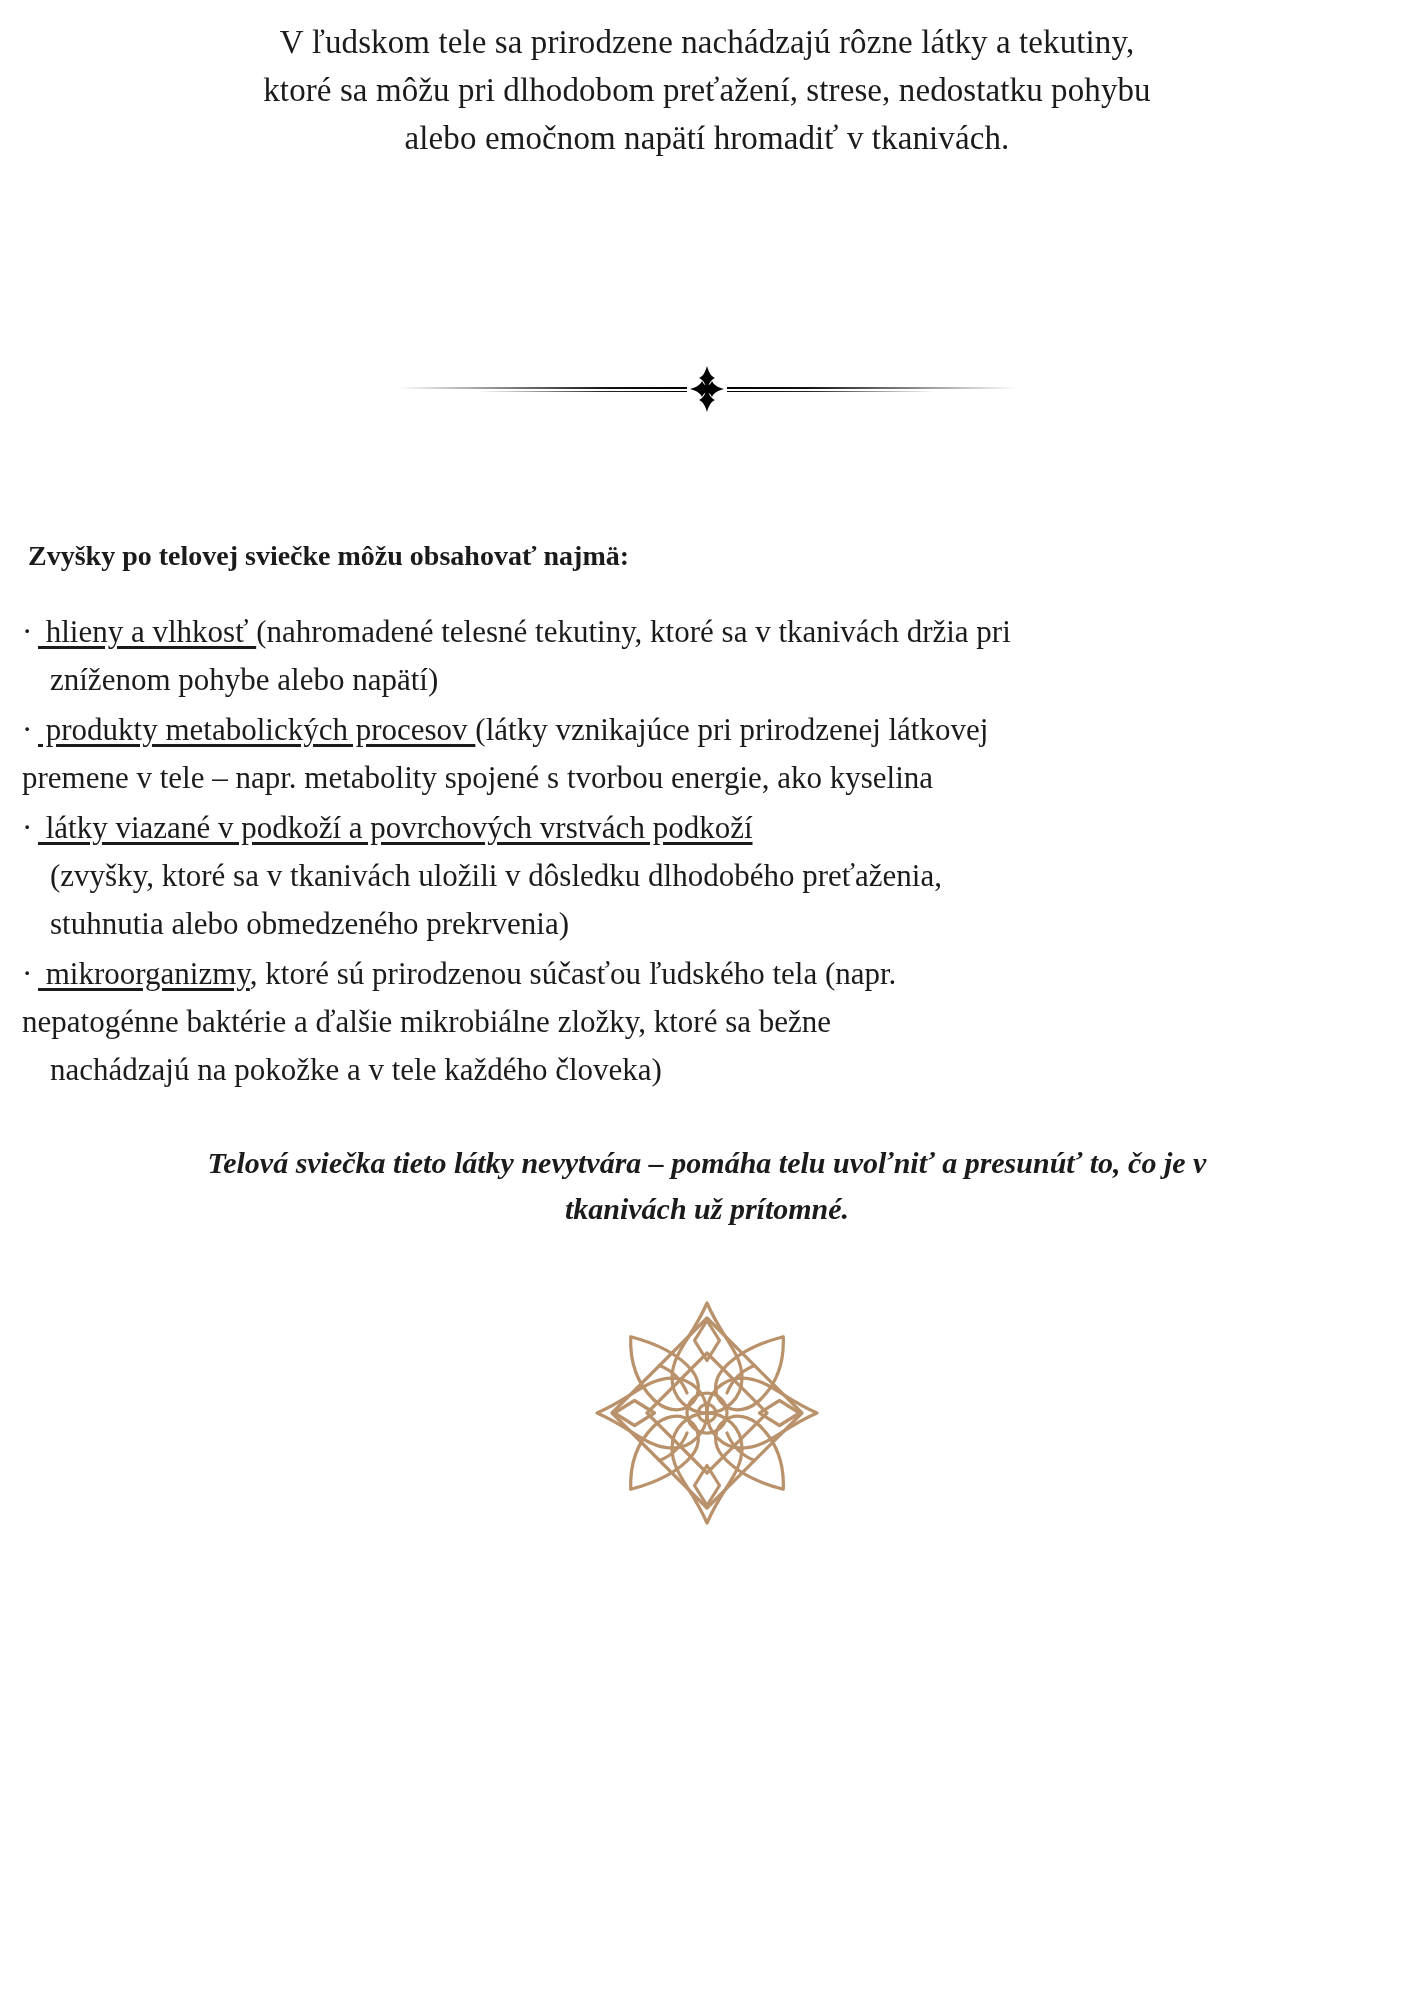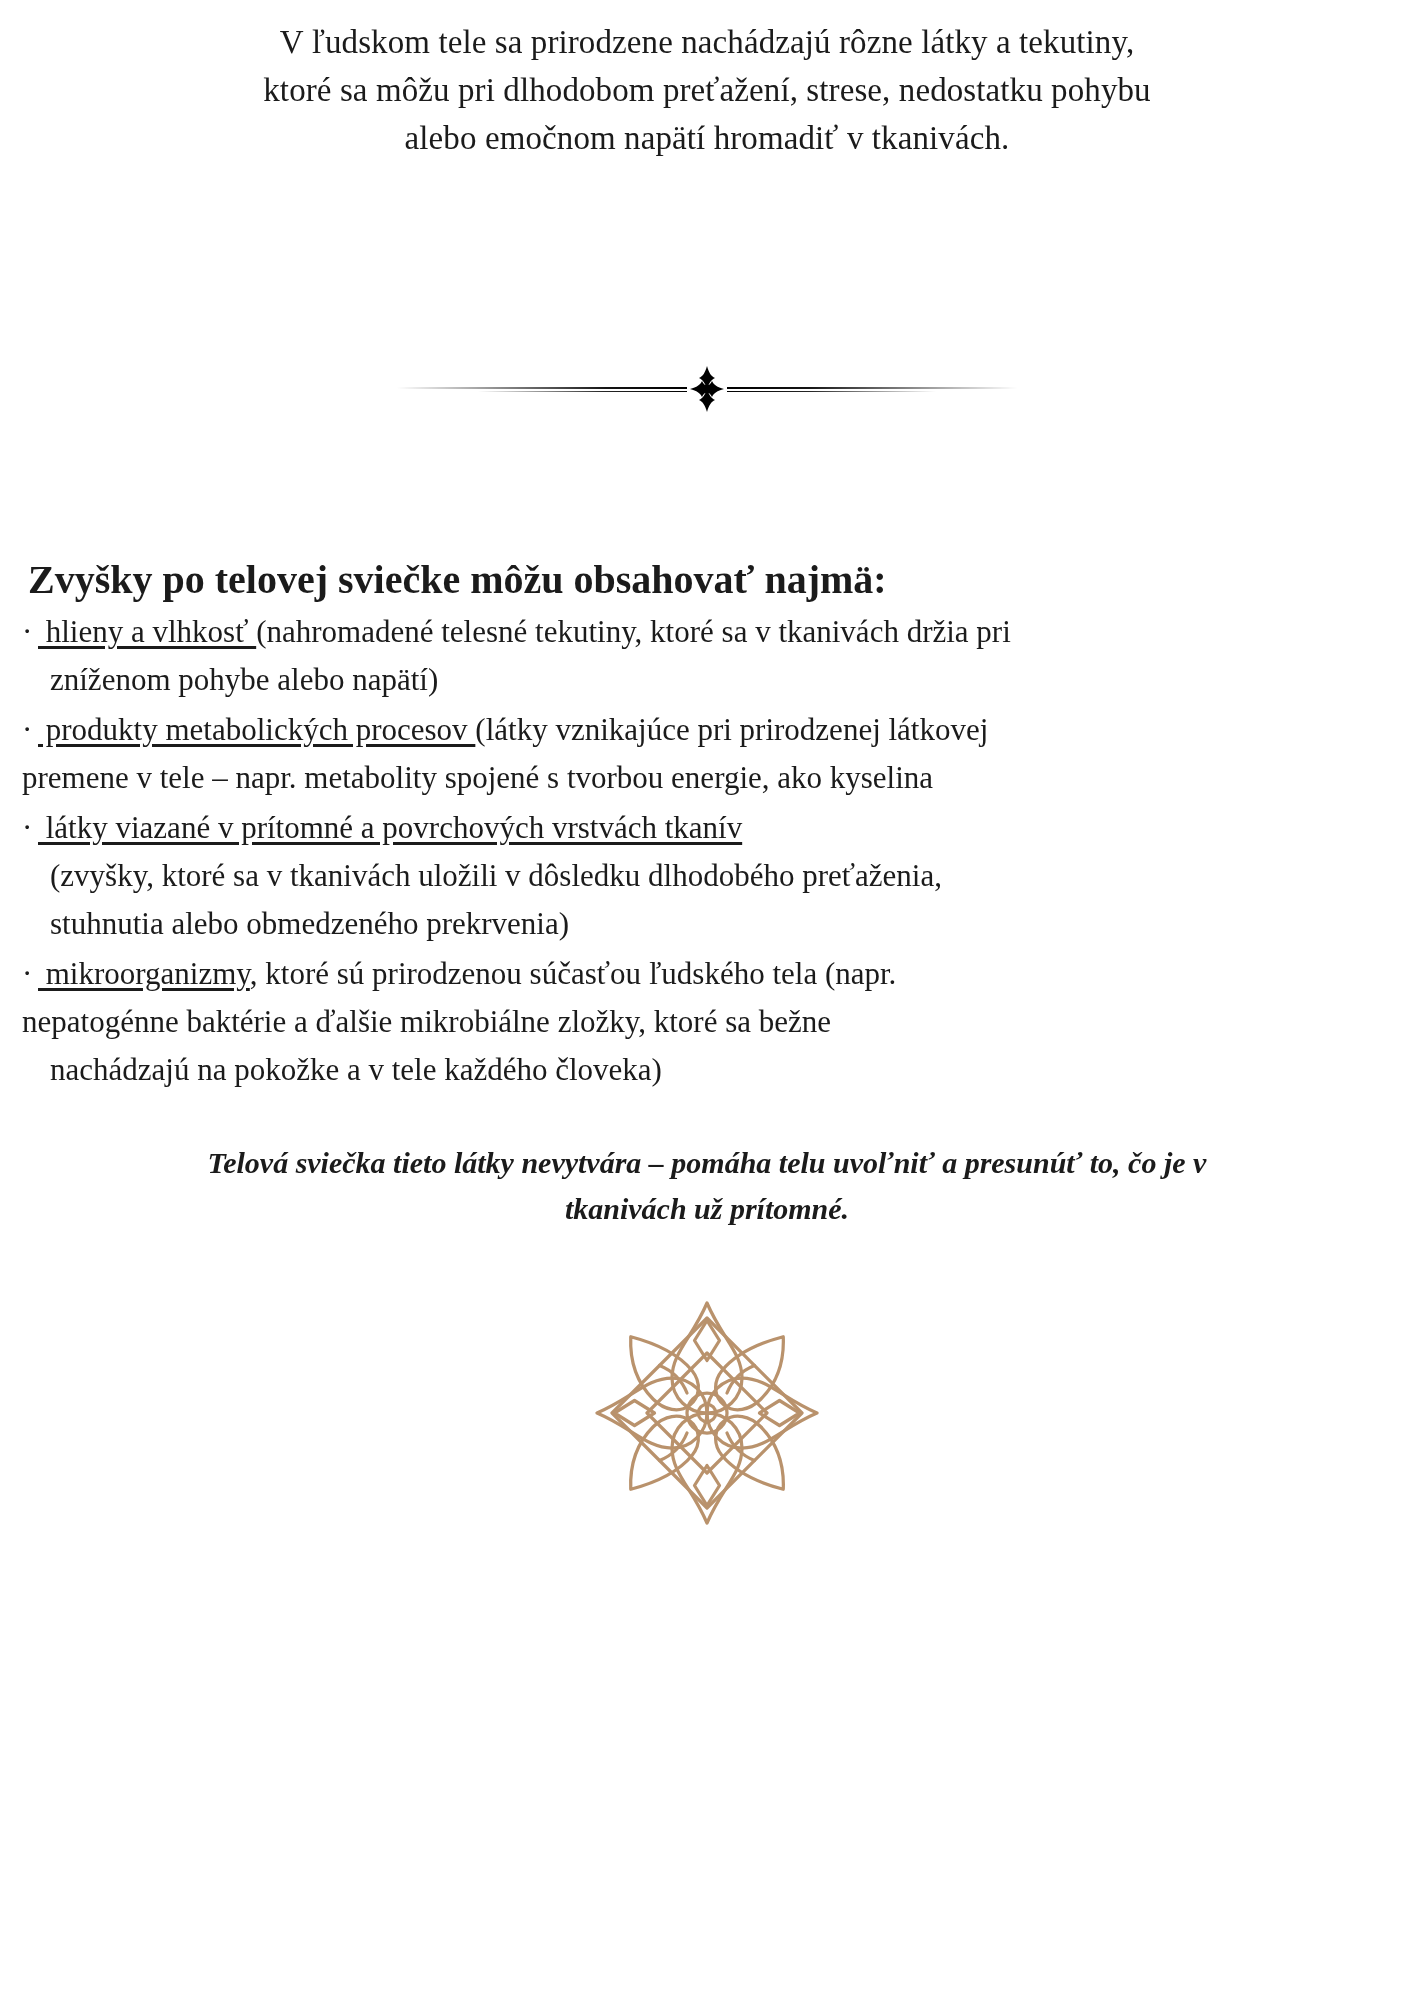--- a/index.html
+++ b/index.html
@@ -72,24 +72,24 @@
   .divider .quatrefoil {
     width: 34px;
     height: 46px;
     margin: 0 3px;
     flex: none;
   }
 
   
   .section-heading {
     position: absolute;
-    top: 558px;
+    top: 534px;
     left: 28px;
     width: 1240px;
-    font-size: 40px;
+    font-size: 28px;
     font-weight: bold;
     line-height: 44px;
   }
 
   
   .bullets {
     position: absolute;
     top: 608px;
     left: 22px;
     width: 1370px;
@@ -178,21 +178,21 @@
       <span class="cont">zníženom pohybe alebo napätí)</span>
     </div>
 
 
     <div class="bullet">
       <span class="dot">·</span><span class="term"> produkty metabolických procesov </span><span class="rest">(látky vznikajúce pri prirodzenej látkovej</span>
       <span class="cont flush">premene v tele – napr. metabolity spojené s tvorbou energie, ako kyselina</span>
     </div>
 
     <div class="bullet">
-      <span class="dot">·</span><span class="term"> látky viazané v prítomné a povrchových vrstvách tkanív</span><span class="rest"></span>
+      <span class="dot">·</span><span class="term"> látky viazané v podkoží a povrchových vrstvách podkoží</span><span class="rest"></span>
       <span class="cont">(zvyšky, ktoré sa v tkanivách uložili v dôsledku dlhodobého preťaženia,</span>
       <span class="cont">stuhnutia alebo obmedzeného prekrvenia)</span>
     </div>
 
     <div class="bullet">
       <span class="dot">·</span><span class="term"> mikroorganizmy</span><span class="rest">, ktoré sú prirodzenou súčasťou ľudského tela (napr.</span>
       <span class="cont flush">nepatogénne baktérie a ďalšie mikrobiálne zložky, ktoré sa bežne</span>
       <span class="cont">nachádzajú na pokožke a v tele každého človeka)</span>
     </div>
 

